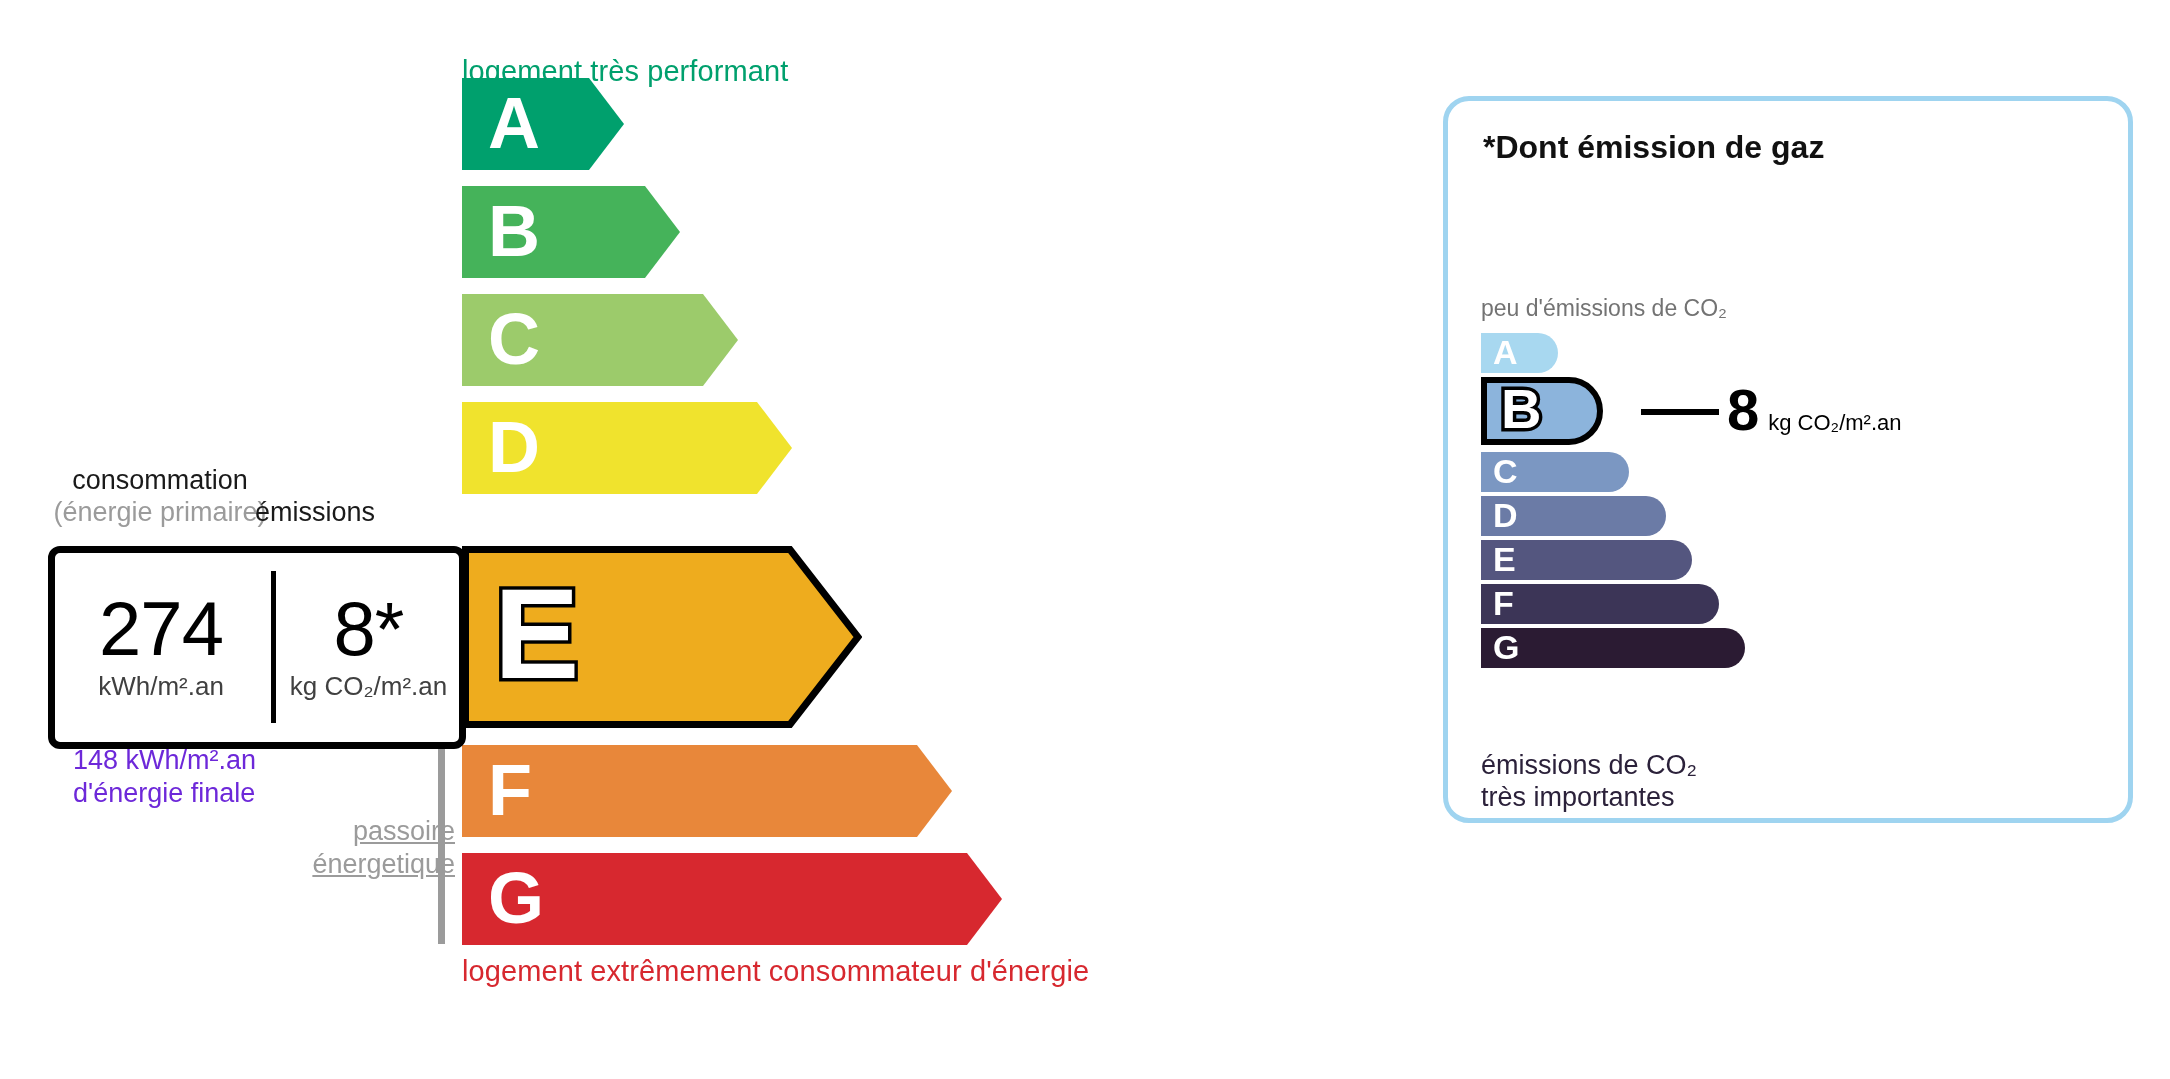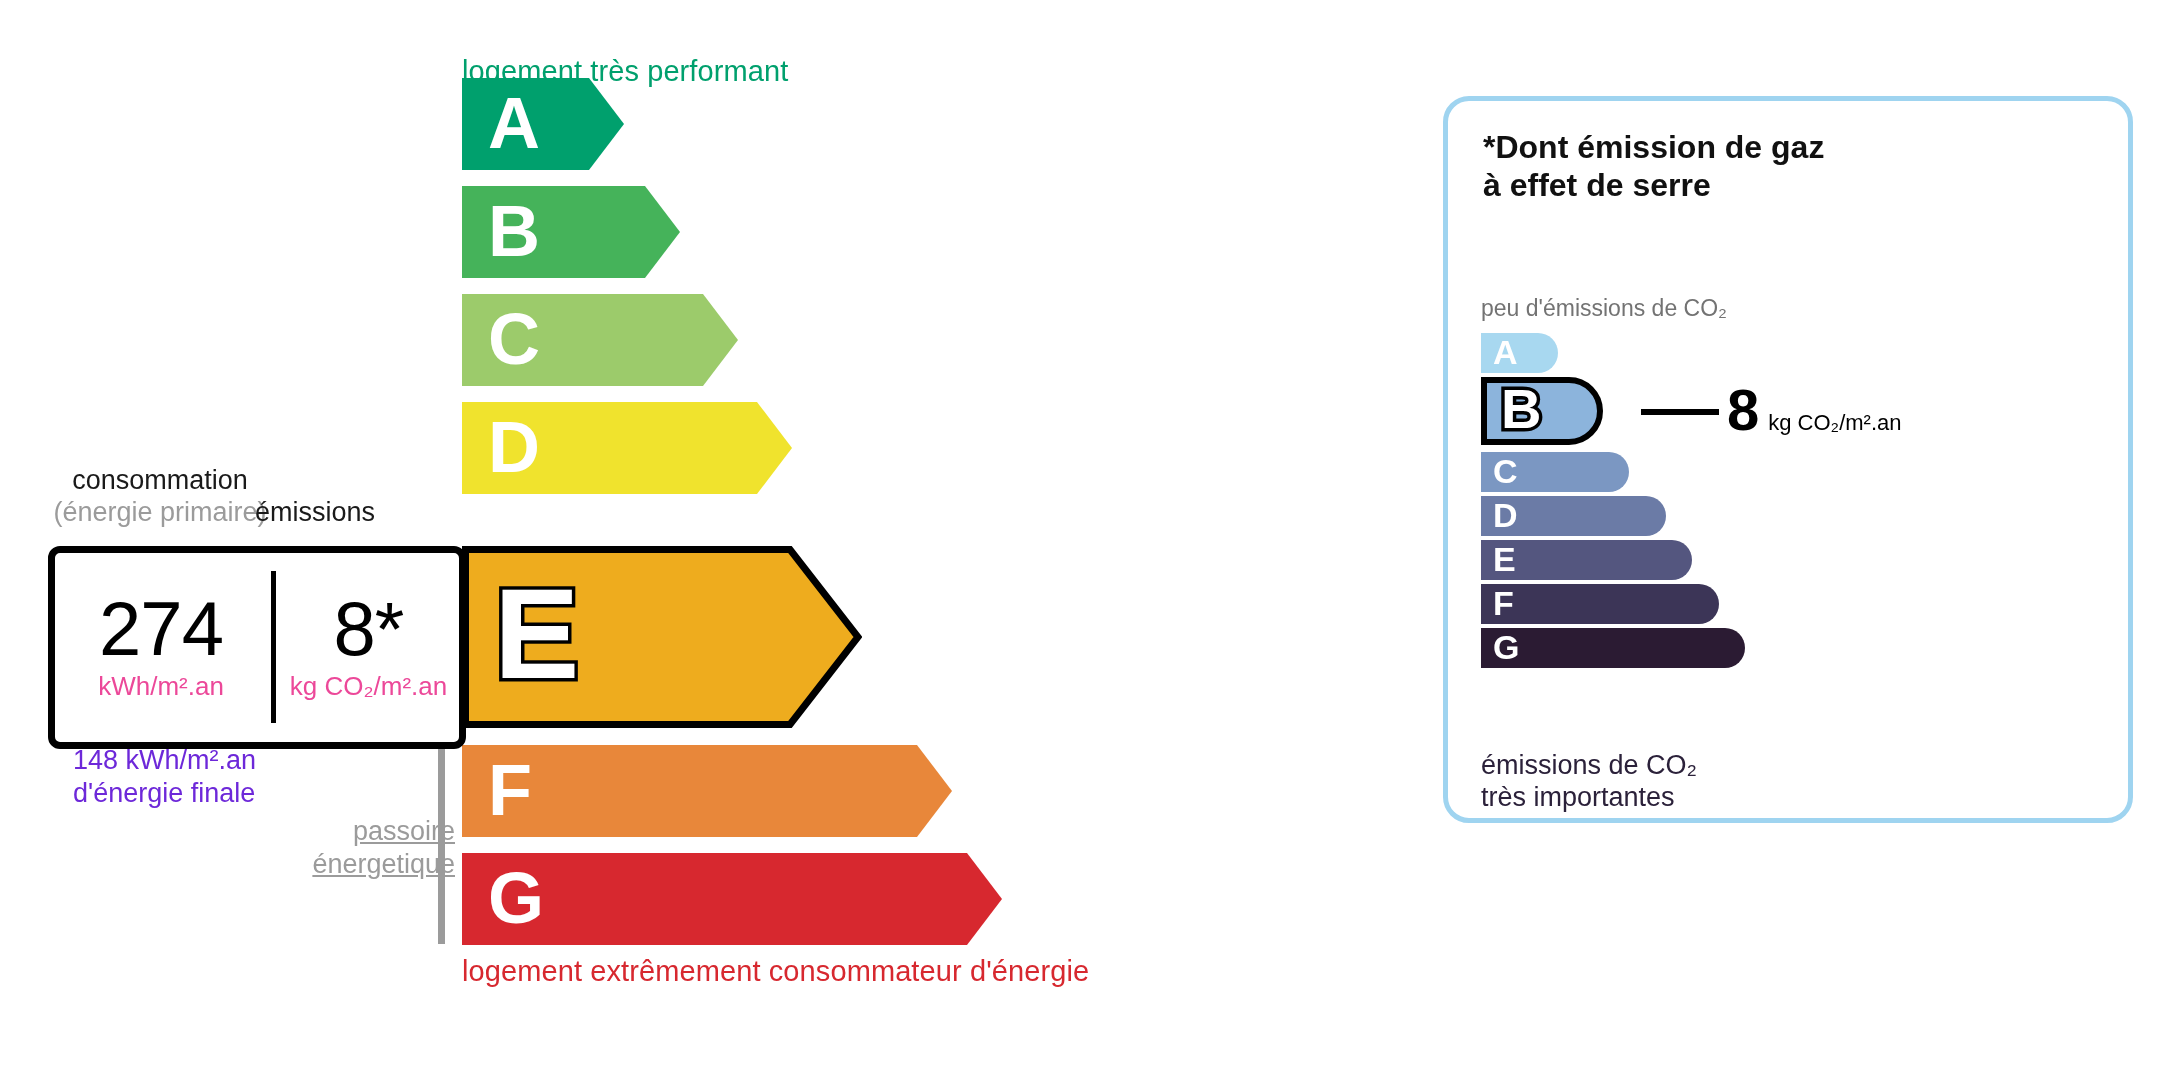--- a/index.html
+++ b/index.html
@@ -51,21 +51,21 @@
     box-sizing:border-box;z-index:5;
   }
   #value-box .divider{
     position:absolute;left:216px;top:18px;width:5px;height:152px;background:#000000;
   }
   .vb-cell{position:absolute;top:0;height:100%;display:flex;flex-direction:column;
            align-items:center;justify-content:center;}
   .vb-cell.left{left:0;width:212px;}
   .vb-cell.right{left:222px;width:183px;}
   .vb-num{font-size:76px;font-weight:normal;color:#000;line-height:.95;letter-spacing:-1px;}
-  .vb-unit{font-size:26px;color:#ec4899;margin-top:6px;white-space:nowrap;}
+  .vb-unit{font-size:26px;color:#404040;margin-top:6px;white-space:nowrap;}
 
   .label-consommation{
     position:absolute;left:50px;top:465px;width:220px;text-align:center;
     font-size:27px;color:#1a1a1a;line-height:1.18;
   }
   .label-consommation .sub{color:#9b9b9b;}
   .label-emissions{
     position:absolute;left:220px;top:497px;width:190px;text-align:center;
     font-size:27px;color:#1a1a1a;
   }
@@ -210,21 +210,20 @@
     <div>énergetique</div>
   </div>
 
   <div class="bottom-caption">logement extrêmement consommateur d'énergie</div>
 </div>
 
 <div id="co2-panel">
 
   <div id="co2-title">
     <div>*Dont émission de gaz</div>
-    <div>à effet de serre</div>
   </div>
 
   <div id="co2-top-caption">peu d'émissions de CO₂</div>
 
   <div class="co2bars">
     <div class="co2bar" style="top:0px;width:77px;background:#a8d8f0;">
       <span class="l">A</span>
     </div>
 
     <div class="co2bar selected" style="top:44px;width:122px;background:#8cb4dc;">

